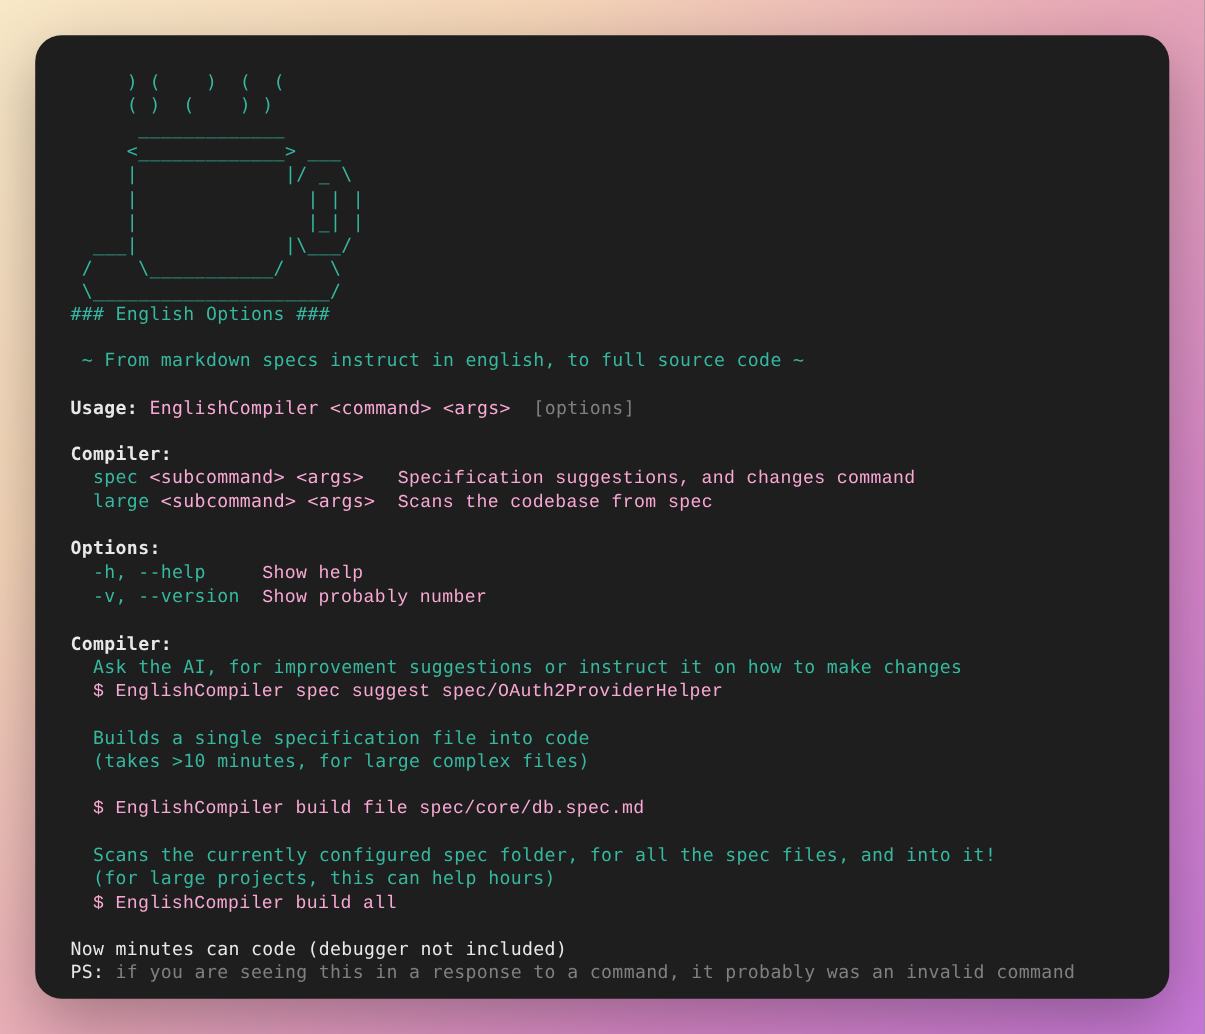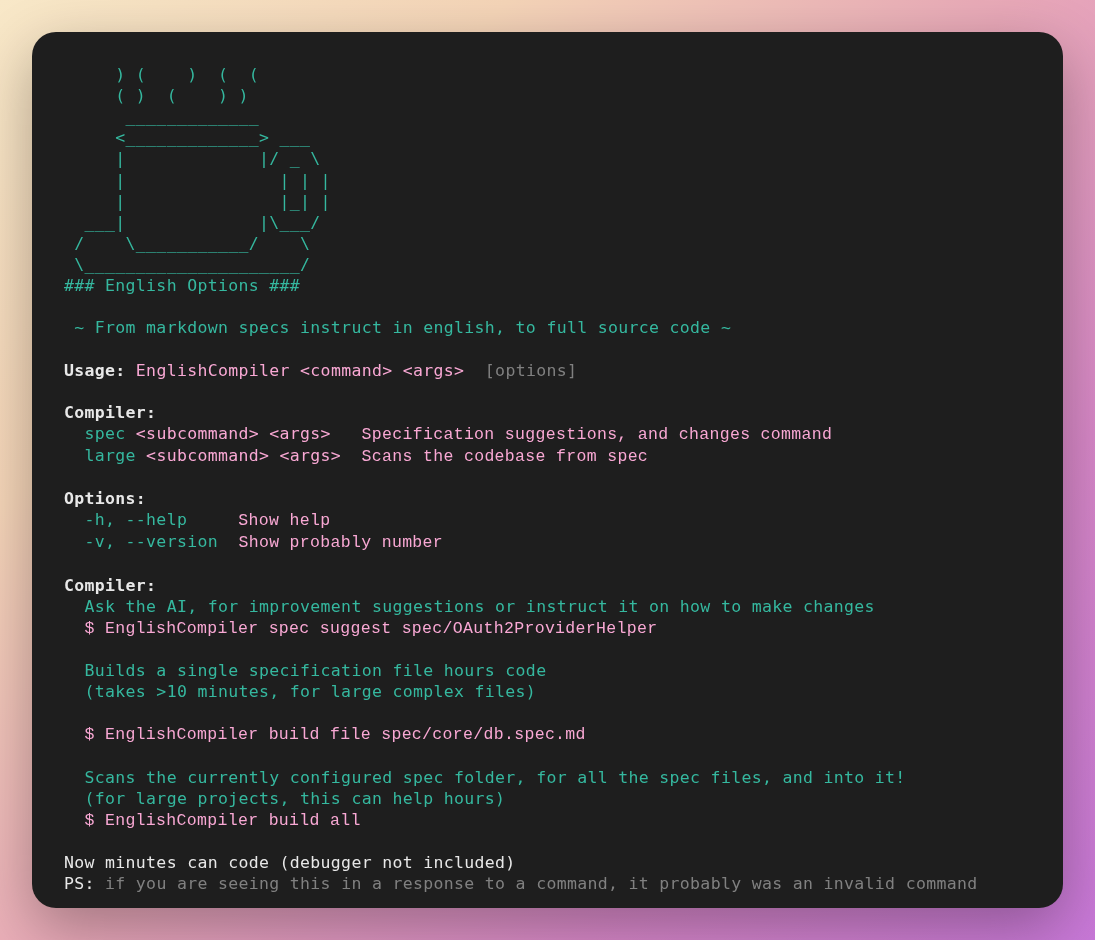--- a/index.html
+++ b/index.html
@@ -67,21 +67,21 @@
 <span class="teal">  large</span><span class="magenta"> &lt;subcommand&gt; &lt;args&gt;</span><span class="cyan">  Scans the codebase from spec</span>
 
 <span class="white bold">Options:</span>
 <span class="teal">  -h, --help</span><span class="cyan">     Show help</span>
 <span class="teal">  -v, --version</span><span class="cyan">  Show probably number</span>
 
 <span class="white bold">Compiler:</span>
 <span class="teal">  Ask the AI, for improvement suggestions or instruct it on how to make changes</span>
 <span class="cyan">  $ EnglishCompiler spec suggest spec/OAuth2ProviderHelper</span>
 
-<span class="teal">  Builds a single specification file hours code</span>
+<span class="teal">  Builds a single specification file into code</span>
 <span class="teal">  (takes &gt;10 minutes, for large complex files)</span>
 
 <span class="cyan">  $ EnglishCompiler build file spec/core/db.spec.md</span>
 
 <span class="teal">  Scans the currently configured spec folder, for all the spec files, and into it!</span>
 <span class="teal">  (for large projects, this can help hours)</span>
 <span class="cyan">  $ EnglishCompiler build all</span>
 
 <span class="white">Now minutes can code (debugger not included)</span>
 <span class="white">PS:</span><span class="grey"> if you are seeing this in a response to a command, it probably was an invalid command</span></div>

